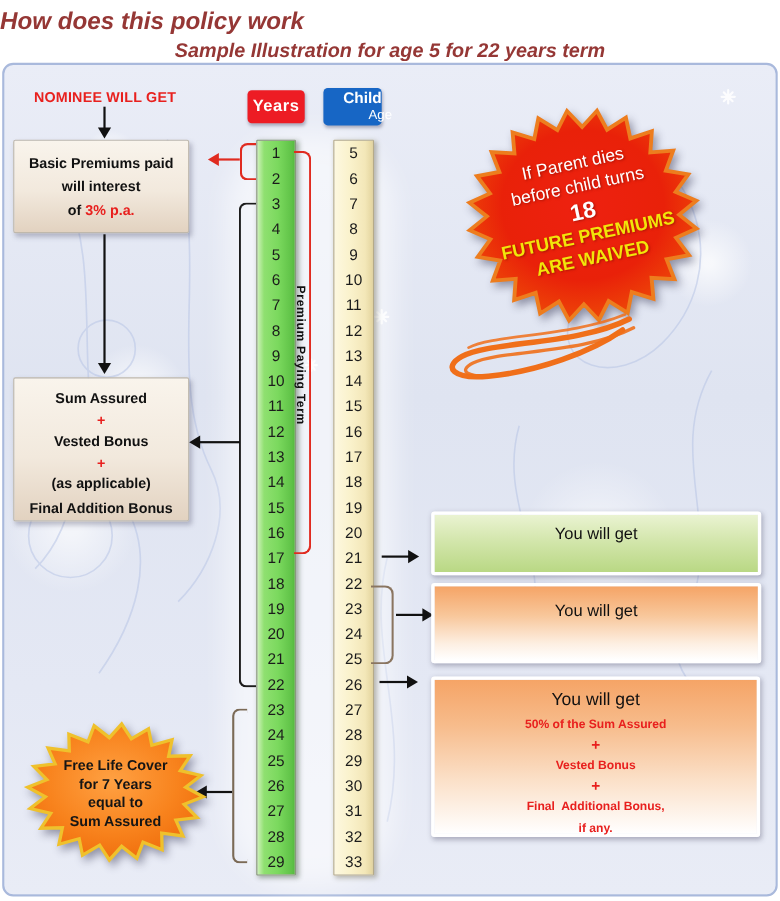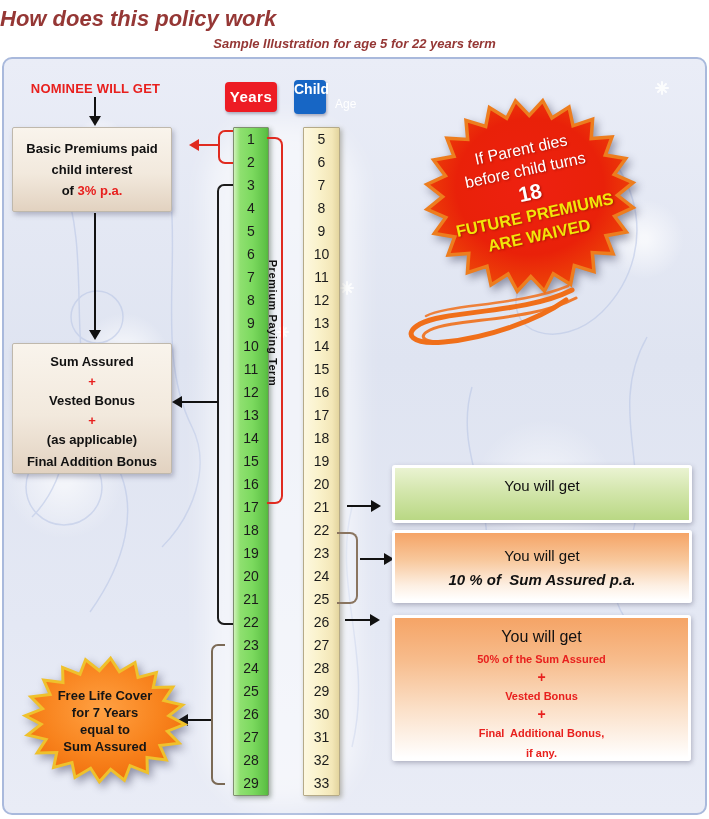--- a/index.html
+++ b/index.html
@@ -2,21 +2,21 @@
 <html><head>
 <meta charset="utf-8">
 <style>
   html,body{margin:0;padding:0;background:#fff;}
   .stage{position:relative;width:709px;height:819px;overflow:hidden;
          font-family:"Liberation Sans","DejaVu Sans",sans-serif;background:#fff;}
   .abs{position:absolute;}
 
   
   .title{left:0;top:6px;width:100%;text-align:left;font-size:22px;font-weight:bold;font-style:italic;color:#953735;}
-  .subtitle{left:0;top:36px;width:100%;text-align:center;font-size:13px;font-weight:bold;font-style:italic;color:#953735;}
+  .subtitle{left:0;top:36px;width:100%;text-align:center;font-size:18px;font-weight:bold;font-style:italic;color:#953735;}
 
   
   .panel{left:2px;top:57px;width:705px;height:758px;box-sizing:border-box;
          border:2px solid #A9B9DC;border-radius:10px;
          background:
            radial-gradient(circle at 96px 85px, rgba(255,255,255,.95) 3px, rgba(255,255,255,0) 26px),
            radial-gradient(circle at 120px 300px, rgba(255,255,255,.8) 5px, rgba(255,255,255,0) 46px),
            radial-gradient(circle at 60px 420px, rgba(255,255,255,.6) 8px, rgba(255,255,255,0) 60px),
            radial-gradient(circle at 540px 430px, rgba(255,255,255,.55) 6px, rgba(255,255,255,0) 70px),
            radial-gradient(circle at 640px 180px, rgba(255,255,255,.7) 4px, rgba(255,255,255,0) 40px),
@@ -58,22 +58,22 @@
   .br-left{border:2px solid #E02B20;border-right:none;border-radius:7px 0 0 7px;}
   .br-right-red{border:2px solid #E02B20;border-left:none;border-radius:0 8px 8px 0;}
   .br-left-dark{border:2px solid #1c1c1c;border-right:none;border-radius:7px 0 0 7px;}
   .br-left-brown{border:2px solid #7B6A56;border-right:none;border-radius:7px 0 0 7px;}
   .br-right-tan{border:2px solid #8A7560;border-left:none;border-radius:0 8px 8px 0;}
 
   
   .hdr-years{left:225px;top:82px;width:52px;height:30px;background:#ED1C24;border-radius:4px;
              color:#fff;font-weight:bold;font-size:15px;text-align:center;line-height:30px;
              letter-spacing:.5px;box-shadow:1px 2px 3px rgba(80,80,110,.4);}
-  .hdr-child{left:294px;top:80px;width:32px;height:34px;background:#1766C5;border-radius:4px;
-             color:#fff;text-align:center;box-shadow:1px 2px 3px rgba(80,80,110,.4);padding-top:2px;box-sizing:border-box;}
+  .hdr-child{left:294px;top:80px;width:53px;height:34px;background:#1766C5;border-radius:4px;
+             color:#fff;text-align:right;box-shadow:1px 2px 3px rgba(80,80,110,.4);padding-top:2px;box-sizing:border-box;}
   .hdr-child .l1{font-weight:bold;font-size:14px;line-height:15px;}
   .hdr-child .l2{font-size:12px;line-height:15px;margin-left:41px;}
   .col{display:flex;flex-direction:column;border-radius:1px;}
   .col .cell{height:23px;line-height:23px;text-align:center;font-size:14px;color:#1b1b1b;}
   .col-years{left:233px;top:127px;width:34px;height:667px;
       background:linear-gradient(90deg,#CFF2BA 0%,#8FE070 18%,#7BD95E 55%,#5FC247 92%,#54B83E 100%);
       border:1px solid #7E8F6F;box-shadow:2px 2px 5px rgba(60,80,60,.45);}
   .col-ages{left:303px;top:127px;width:35px;height:667px;
       background:linear-gradient(90deg,#FDF8E0 0%,#FAF2CC 40%,#F3E7B8 80%,#E3D49E 100%);
       border:1px solid #B5AA88;box-shadow:2px 2px 5px rgba(90,85,60,.4);}
@@ -137,21 +137,21 @@
     </g>
   </svg>
 
   <div class="abs col-glow"></div>
 
   <div class="abs nominee">NOMINEE WILL GET</div>
   <div class="abs varrow" style="left:94px;top:97px;height:20px;"></div>
 
   <div class="abs flowbox box1">
     <div>Basic Premiums paid</div>
-    <div>child interest</div>
+    <div>will interest</div>
     <div><span>of </span><span class="hl-red">3% p.a.</span></div>
   </div>
 
   <div class="abs varrow" style="left:94px;top:213px;height:118px;"></div>
 
   <div class="abs flowbox box2">
     <div class="t">Sum Assured</div>
     <div class="p">+</div>
     <div class="t">Vested Bonus</div>
     <div class="p">+</div>
@@ -253,21 +253,20 @@
     </div>
   <div class="abs harrow aright" style="left:345px;top:615px;width:26px;">
       <div class="shaft"></div>
     </div>
 
   <div class="abs benefit green bA">
     <div class="intro">You will get</div>
   </div>
   <div class="abs benefit orange bB">
     <div class="intro">You will get</div>
-    <div class="amount">10 % of  Sum Assured p.a.</div>
   </div>
   <div class="abs benefit orange-tall bC">
     <div class="intro">You will get</div>
     <div class="rline">50% of the Sum Assured</div>
     <div class="plus">+</div>
     <div class="rline">Vested Bonus</div>
     <div class="plus">+</div>
     <div class="rline">Final  Additional Bonus,</div>
     <div class="rline">if any.</div>
   </div>

